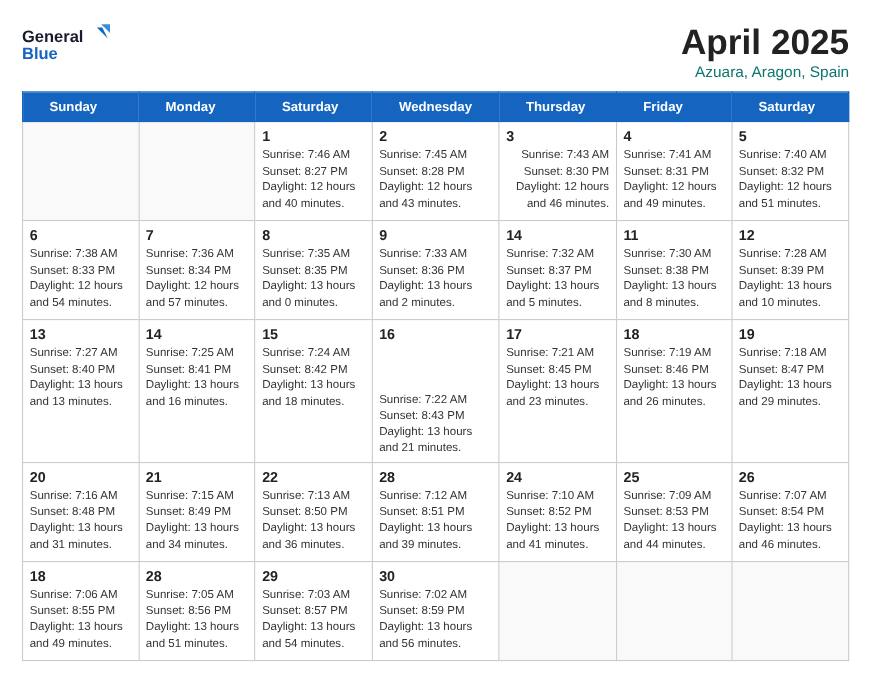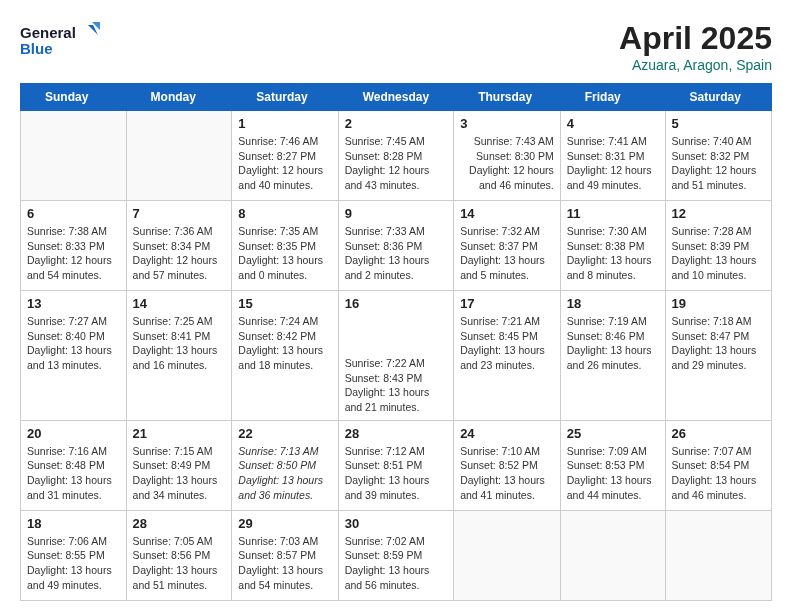--- a/index.html
+++ b/index.html
@@ -234,21 +234,21 @@
 Daylight: 13 hours and 31 minutes.</div>
         </td>
         <td>
           <div class="day-number">21</div>
           <div class="day-info" style="white-space: pre-line;">Sunrise: 7:15 AM
 Sunset: 8:49 PM
 Daylight: 13 hours and 34 minutes.</div>
         </td>
         <td>
           <div class="day-number">22</div>
-          <div class="day-info" style="white-space: pre-line; font-style: italic;">Sunrise: 7:13 AM
+          <div class="day-info" style="white-space: pre-line;">Sunrise: 7:13 AM
 Sunset: 8:50 PM
 Daylight: 13 hours and 36 minutes.</div>
         </td>
         <td>
           <div class="day-number">28</div>
           <div class="day-info" style="white-space: pre-line;">Sunrise: 7:12 AM
 Sunset: 8:51 PM
 Daylight: 13 hours and 39 minutes.</div>
         </td>
         <td>

